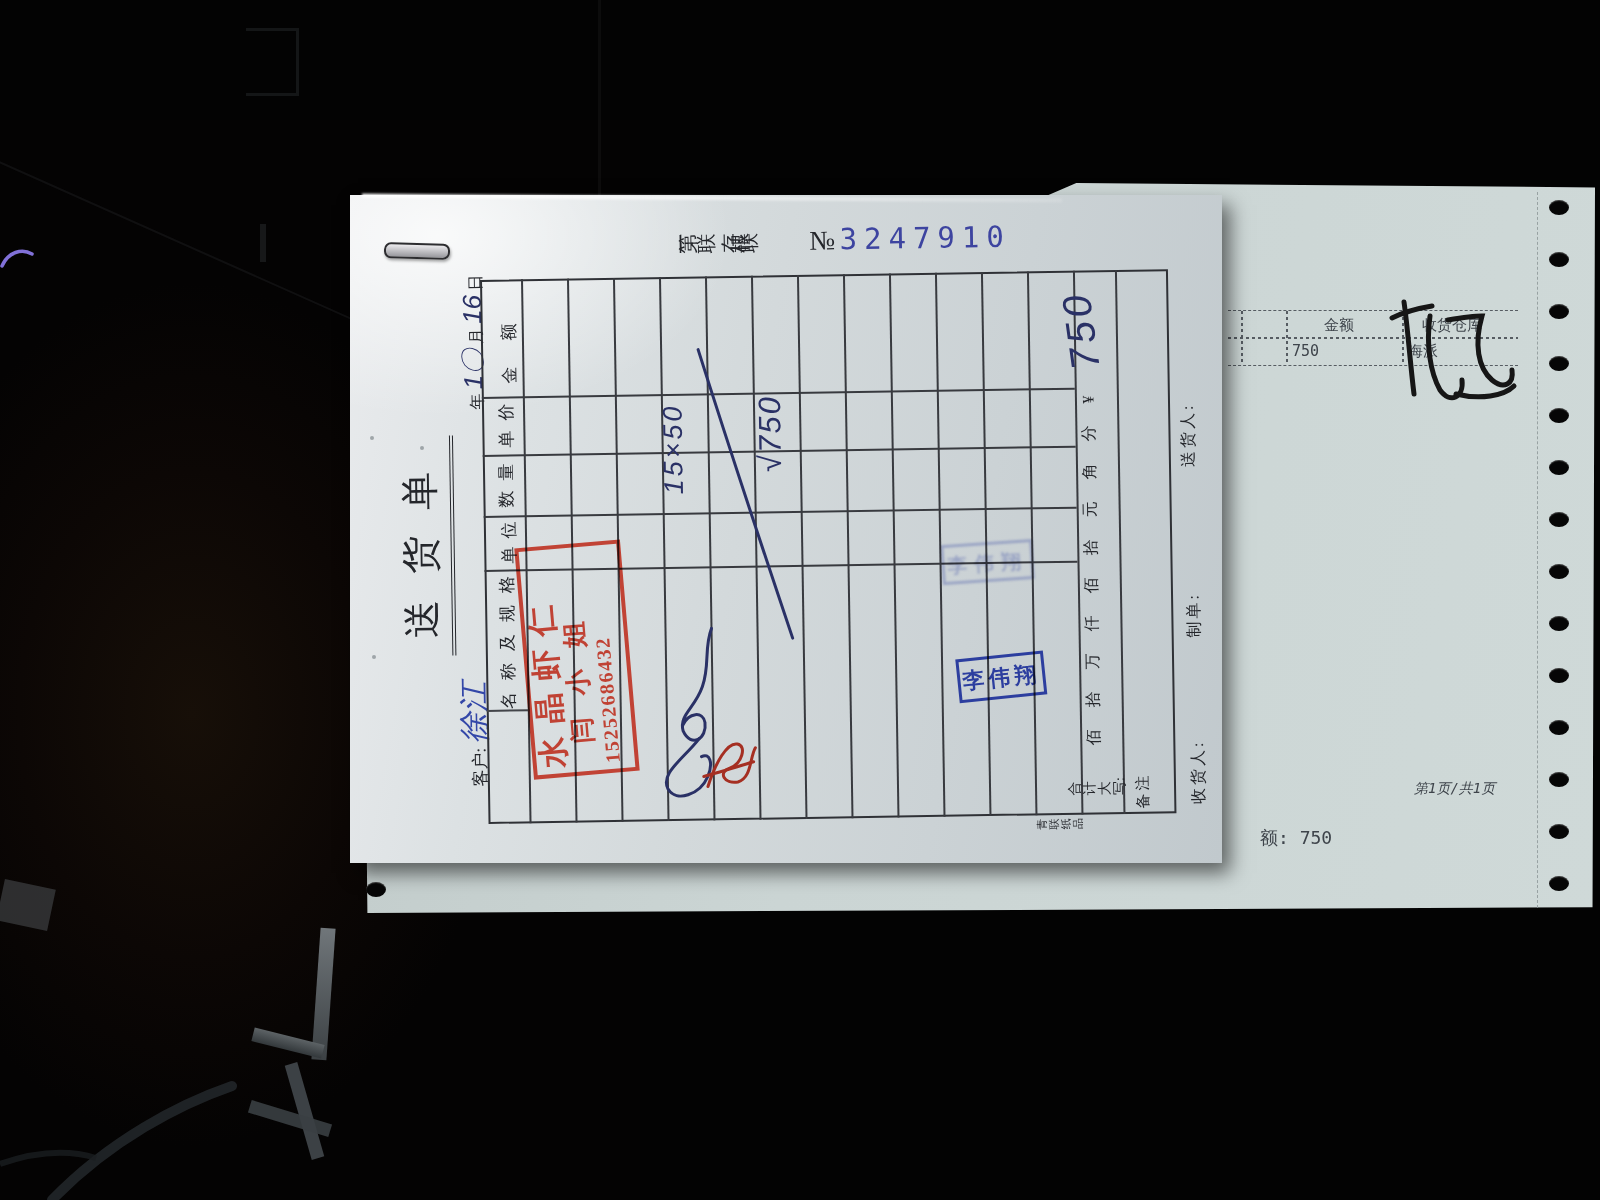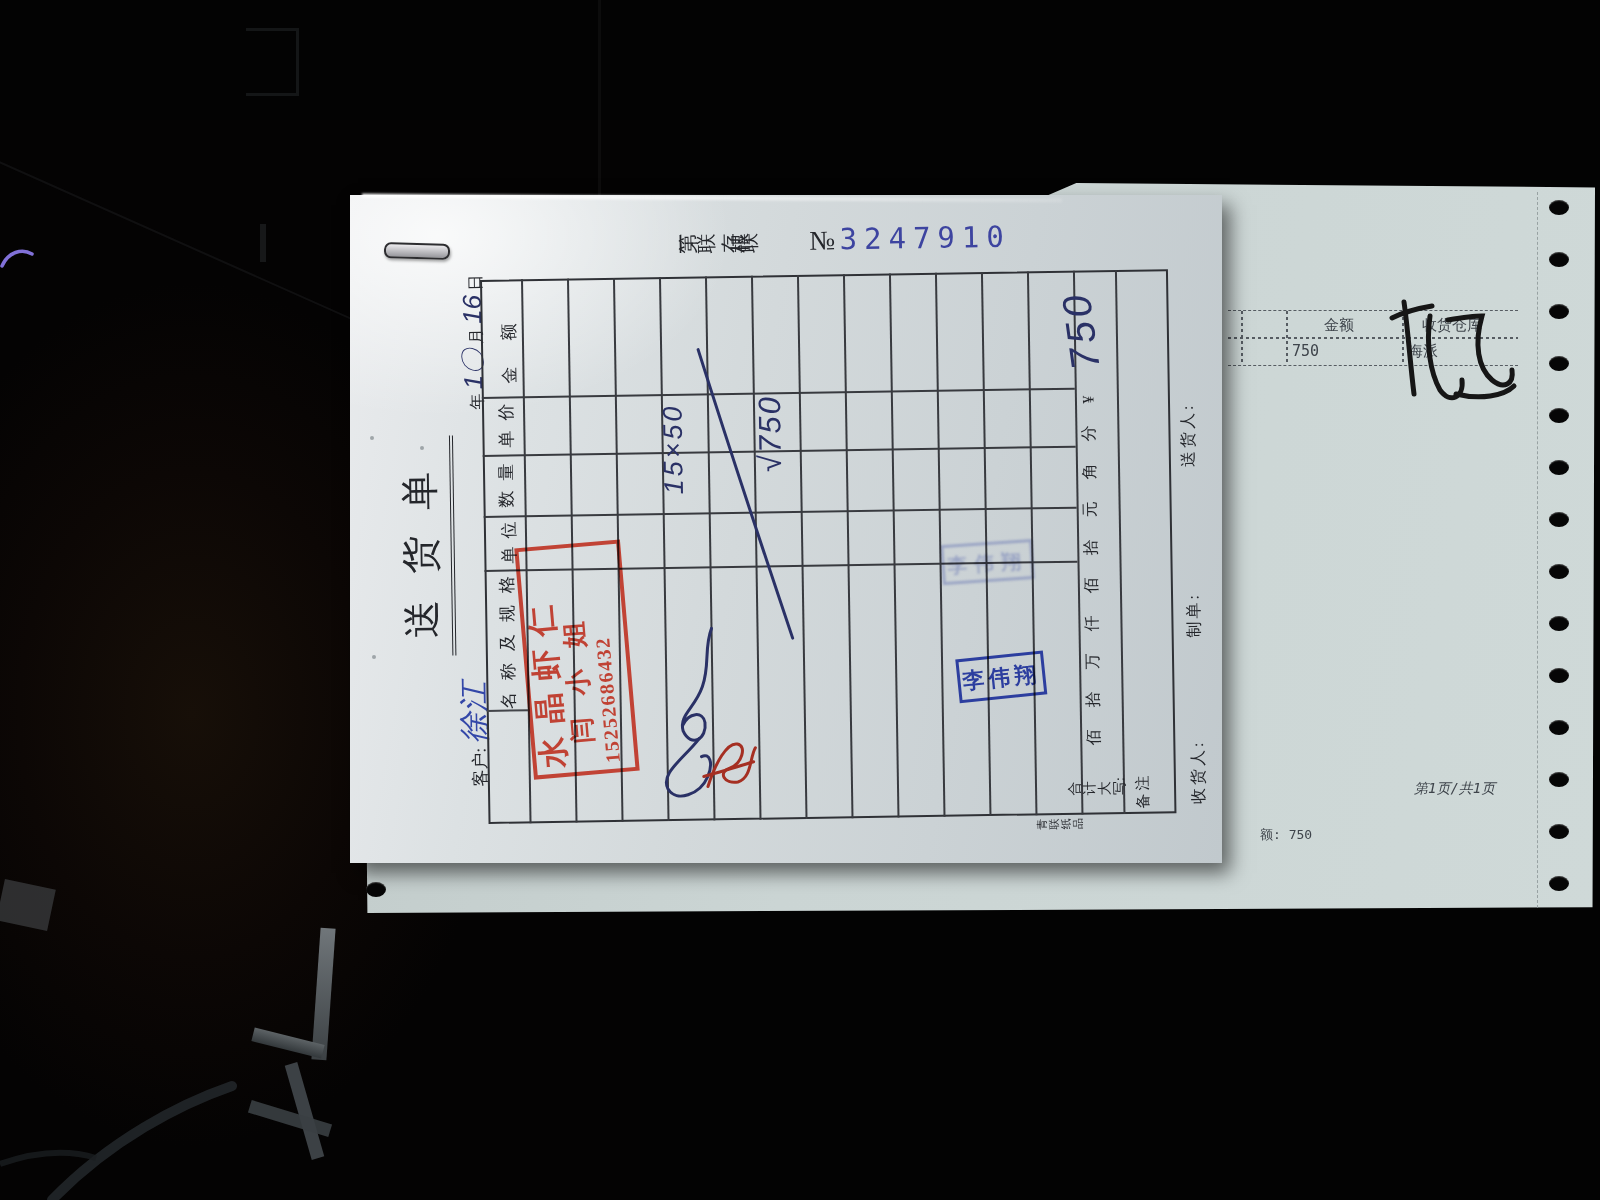--- a/index.html
+++ b/index.html
@@ -136,21 +136,21 @@
   <div id="dm-table">
     <div class="vd" style="left:13px;"></div>
     <div class="vd" style="left:58px;"></div>
     <div class="vd" style="left:174px;"></div>
     <div class="hd"></div>
     <div class="dm-cell dm" style="left:96px;top:5px;">金额</div>
     <div class="dm-cell dm" style="left:194px;top:5px;">收货仓库</div>
     <div class="dm-cell dm" style="left:64px;top:31px;">750</div>
     <div class="dm-cell dm" style="left:180px;top:31px;">海派</div>
   </div>
-  <div class="dm" style="position:absolute;left:1260px;top:826px;font-size:13px;">额: 750</div>
+  <div class="dm" style="position:absolute;left:1260px;top:826px;font-size:18px;">额: 750</div>
   <div class="dm" style="position:absolute;left:1414px;top:780px;font-size:14px;font-style:italic;">第1页/共1页</div>
 
   <svg class="overlay" width="1600" height="1200">
     <g stroke="#161616" stroke-width="5" fill="none" stroke-linecap="round">
       <path d="M 1404 302 C 1408 330 1410 362 1414 394"></path>
       <path d="M 1392 318 C 1404 312 1420 308 1432 306"></path>
       <path d="M 1430 316 C 1426 344 1430 372 1440 390 C 1450 404 1464 398 1462 380"></path>
       <path d="M 1448 320 C 1460 318 1472 316 1482 316 C 1474 344 1478 368 1492 380 C 1504 390 1514 384 1512 370"></path>
       <path d="M 1456 394 C 1480 400 1504 396 1514 386"></path>
     </g>

